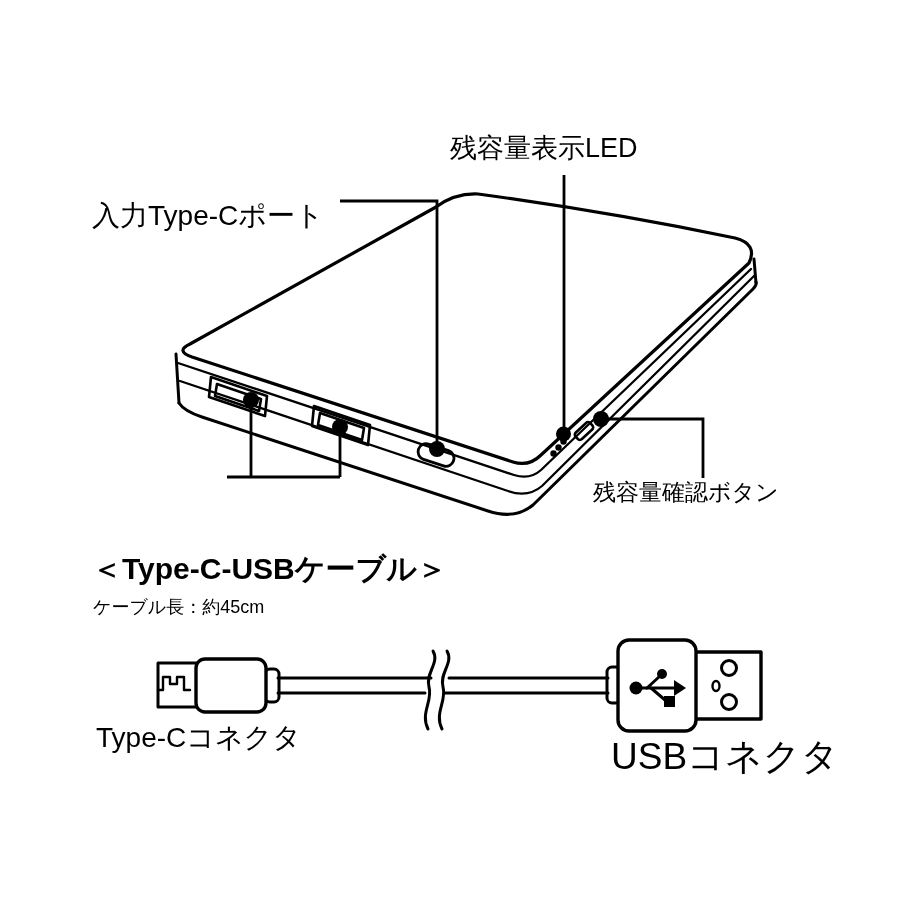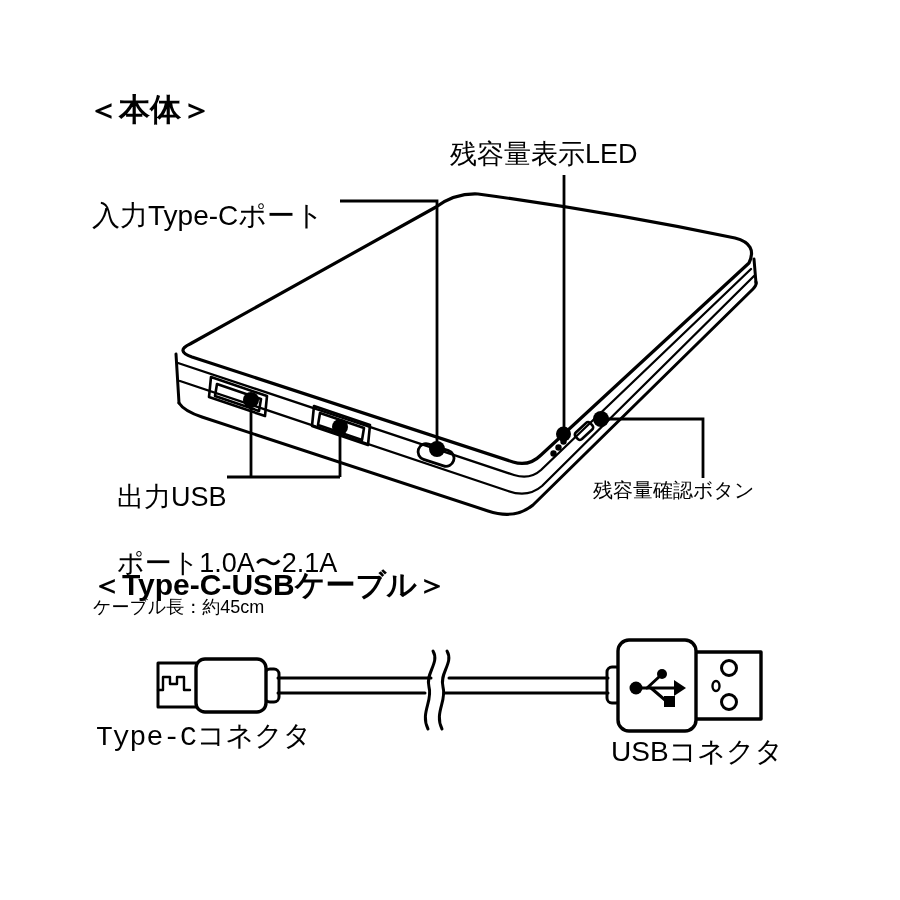--- a/index.html
+++ b/index.html
@@ -5,27 +5,27 @@
   html,body{margin:0;padding:0;background:#fff;}
   #stage{
     position:relative;width:900px;height:900px;background:#ffffff;overflow:hidden;
     font-family:"Liberation Sans","DejaVu Sans",sans-serif;color:#000;
   }
   #artwork{position:absolute;left:0;top:0;width:900px;height:900px;}
   .lbl{position:absolute;white-space:pre;color:#000;line-height:1.18;}
   .lbl.bold{font-weight:700;}
   .h-body      {left:88px; top:92px;  font-size:31px;}
   .l-input     {left:92px; top:183px; font-size:28px;margin-top:16px;}
-  .l-led       {left:450px;top:139px; font-size:27px;}
+  .l-led       {left:450px;top:133px; font-size:27px;}
   .l-output    {left:87px; top:448px; font-size:27px; line-height:33px;}
-  .l-button    {left:593px;top:479px; font-size:20px;}
-  .h-cable     {left:92px; top:551px; font-size:30px;margin-top:16px;}
+  .l-button    {left:593px;top:479px; font-size:23px;}
+  .h-cable     {left:92px; top:551px; font-size:30px;}
   .l-cablelen  {left:93px; top:597px; font-size:18px;}
-  .l-typec-conn{left:96px; top:721px; font-size:28px;font-family:Liberation Mono, monospace;}
-  .l-usb-conn  {left:611px;top:735px; font-size:28px;text-align:center;}
+  .l-typec-conn{left:96px; top:721px; font-size:28px;}
+  .l-usb-conn  {left:611px;top:735px; font-size:37px;text-align:center;}
   .l-note      {left:227px;top:779px; font-size:31px;}
 </style>
 </head>
 <body>
 
 <div id="stage">
 
   <svg id="artwork" viewBox="0 0 900 900" xmlns="http://www.w3.org/2000/svg">
 
     <g stroke="#000" fill="none" stroke-linecap="round" stroke-linejoin="round">
@@ -120,30 +120,25 @@
           <path stroke-width="3" d="M 651,688 L 665,700"></path>
           <circle cx="636" cy="688" r="6.5" fill="#000" stroke="none"></circle>
           <circle cx="662" cy="674" r="5" fill="#000" stroke="none"></circle>
           <rect x="664" y="696" width="11" height="11" fill="#000" stroke="none"></rect>
           <path d="M 674,680 L 686,688 L 674,696 Z" fill="#000" stroke="none"></path>
         </g>
       </g>
     </g>
   </svg>
 
-  <div class="lbl bold h-body">＜本体＞</div>
 
   <div class="lbl l-input">入力Type-Cポート</div>
 
   <div class="lbl l-led">残容量表示LED</div>
 
-  <div class="lbl l-output">
-    <span>出力USB</span><br>
-    <span>ポート1.0A〜2.1A</span>
-  </div>
 
   <div class="lbl l-button">残容量確認ボタン</div>
 
   <div class="lbl bold h-cable">＜Type-C-USBケーブル＞</div>
 
   <div class="lbl l-cablelen">ケーブル長：約45cm</div>
 
   <div class="lbl l-typec-conn">Type-Cコネクタ</div>
 
   <div class="lbl l-usb-conn">USBコネクタ</div>

